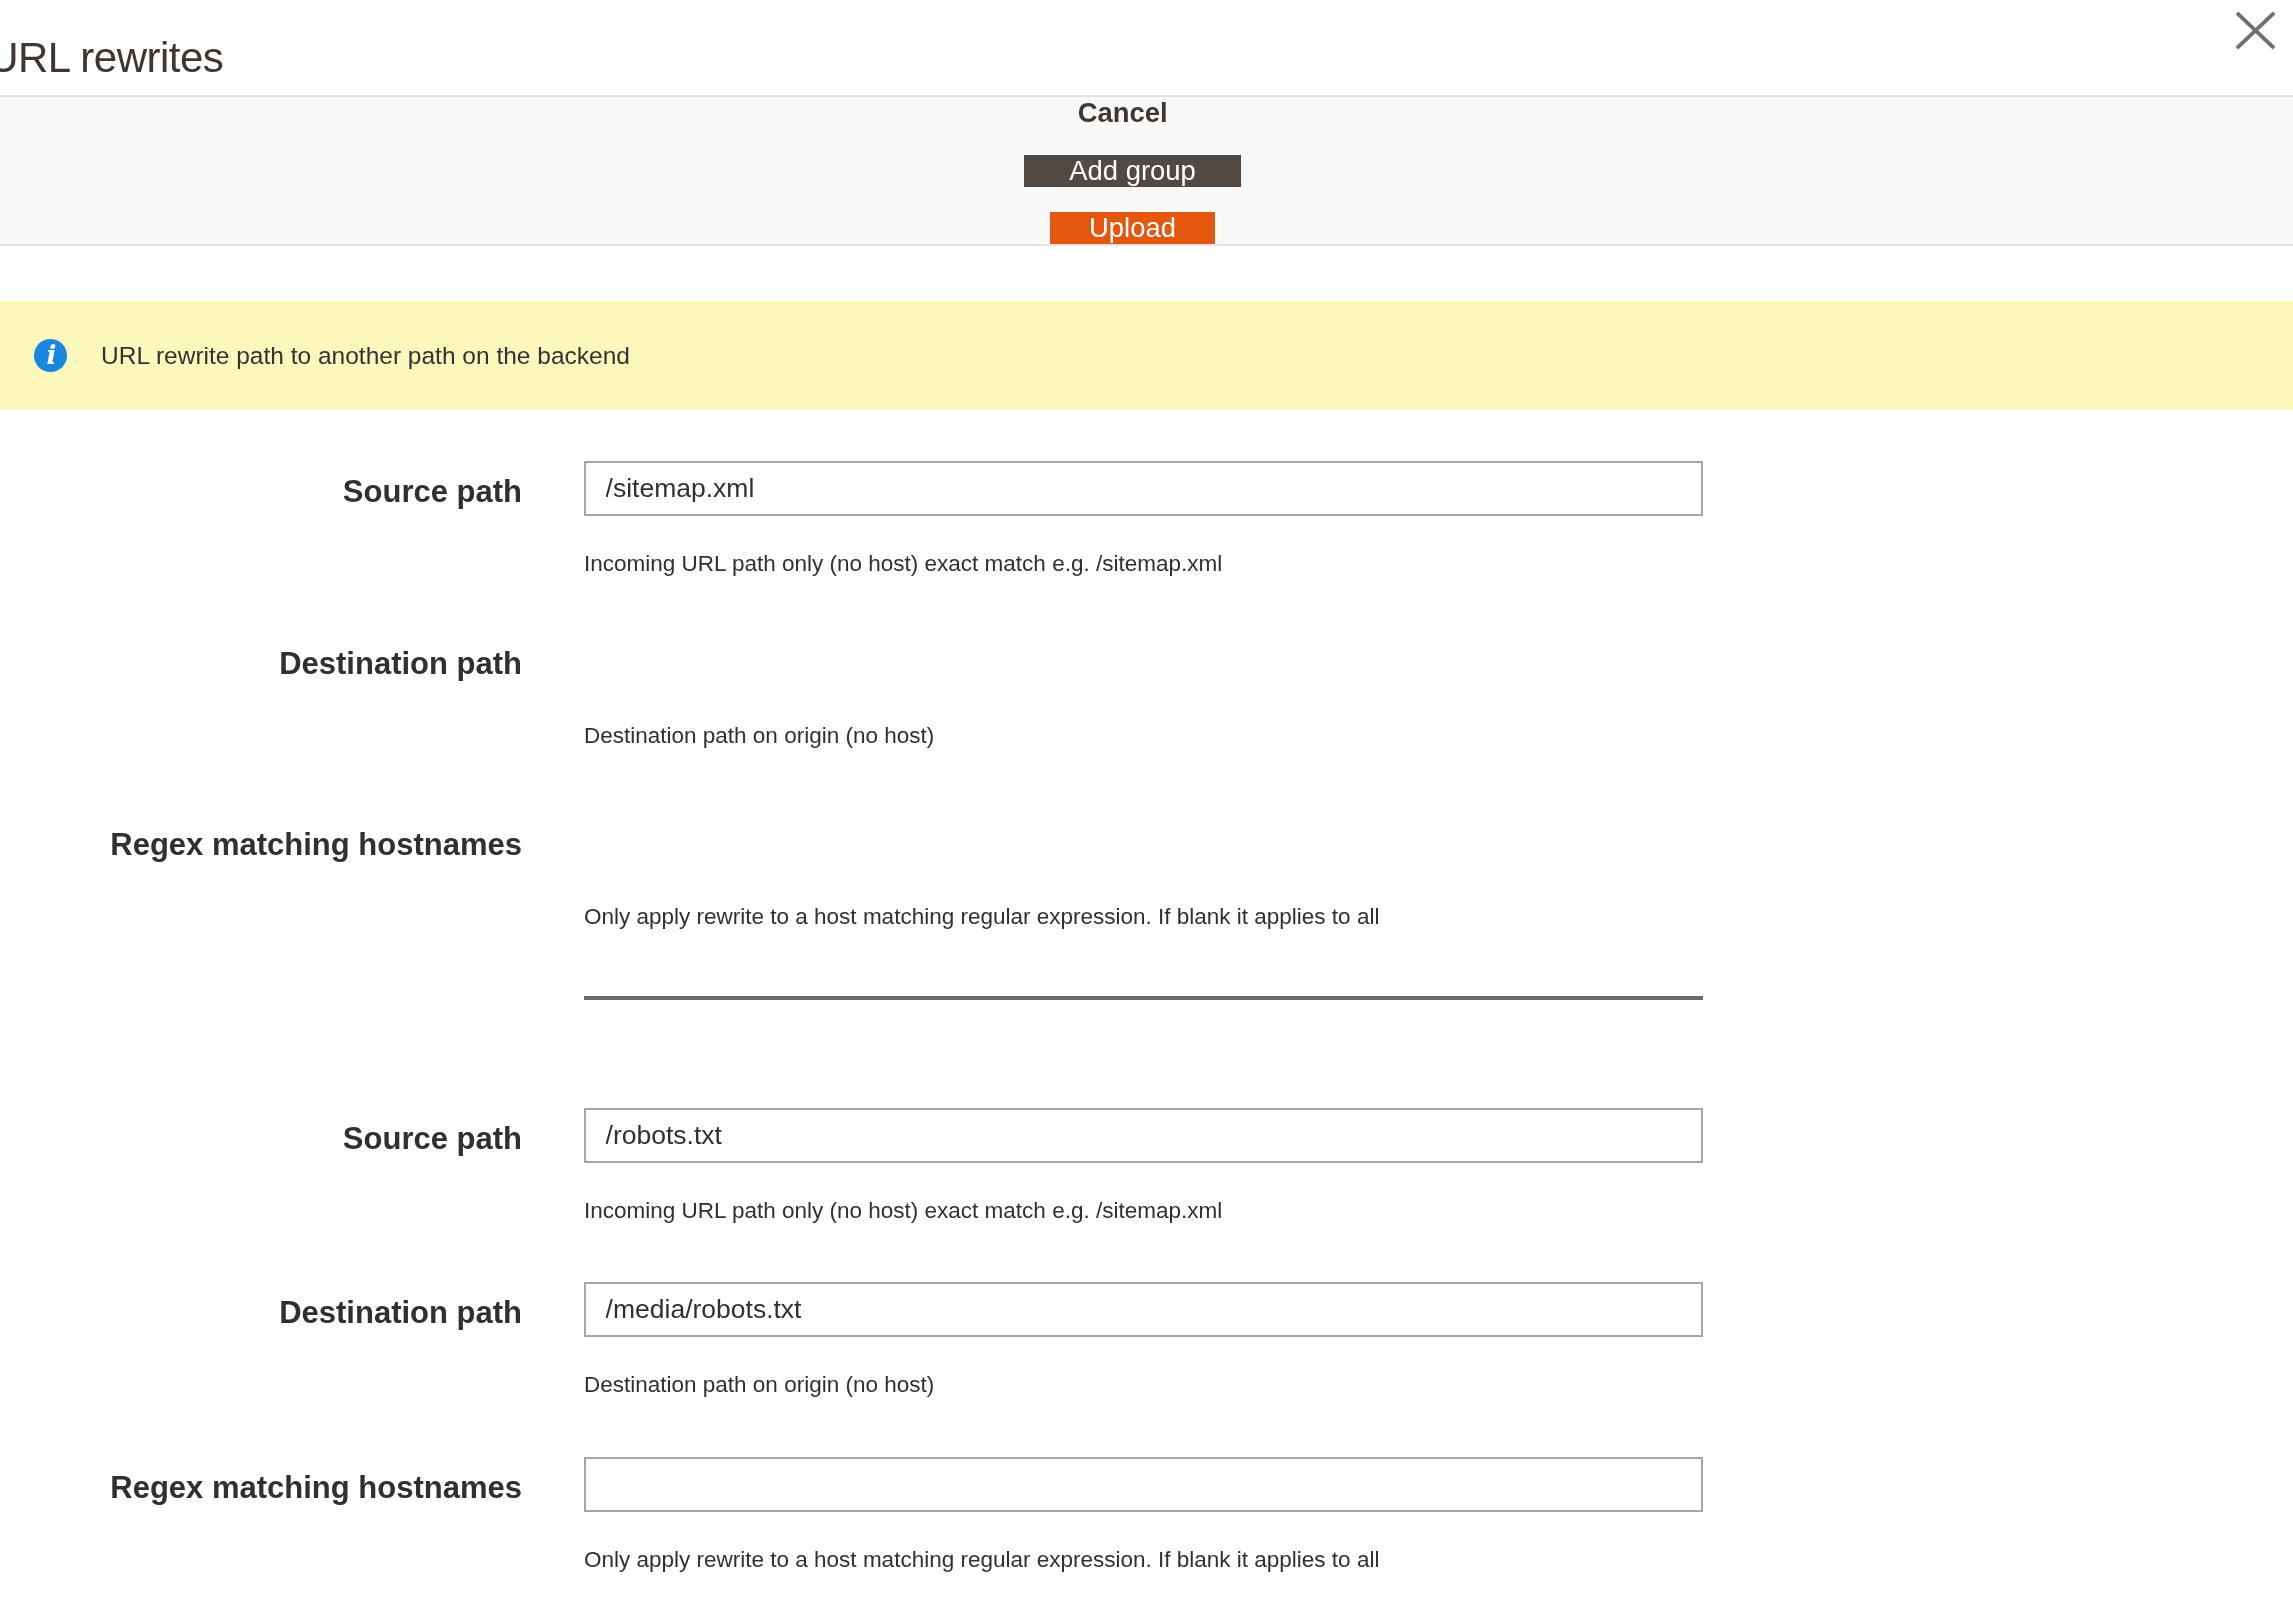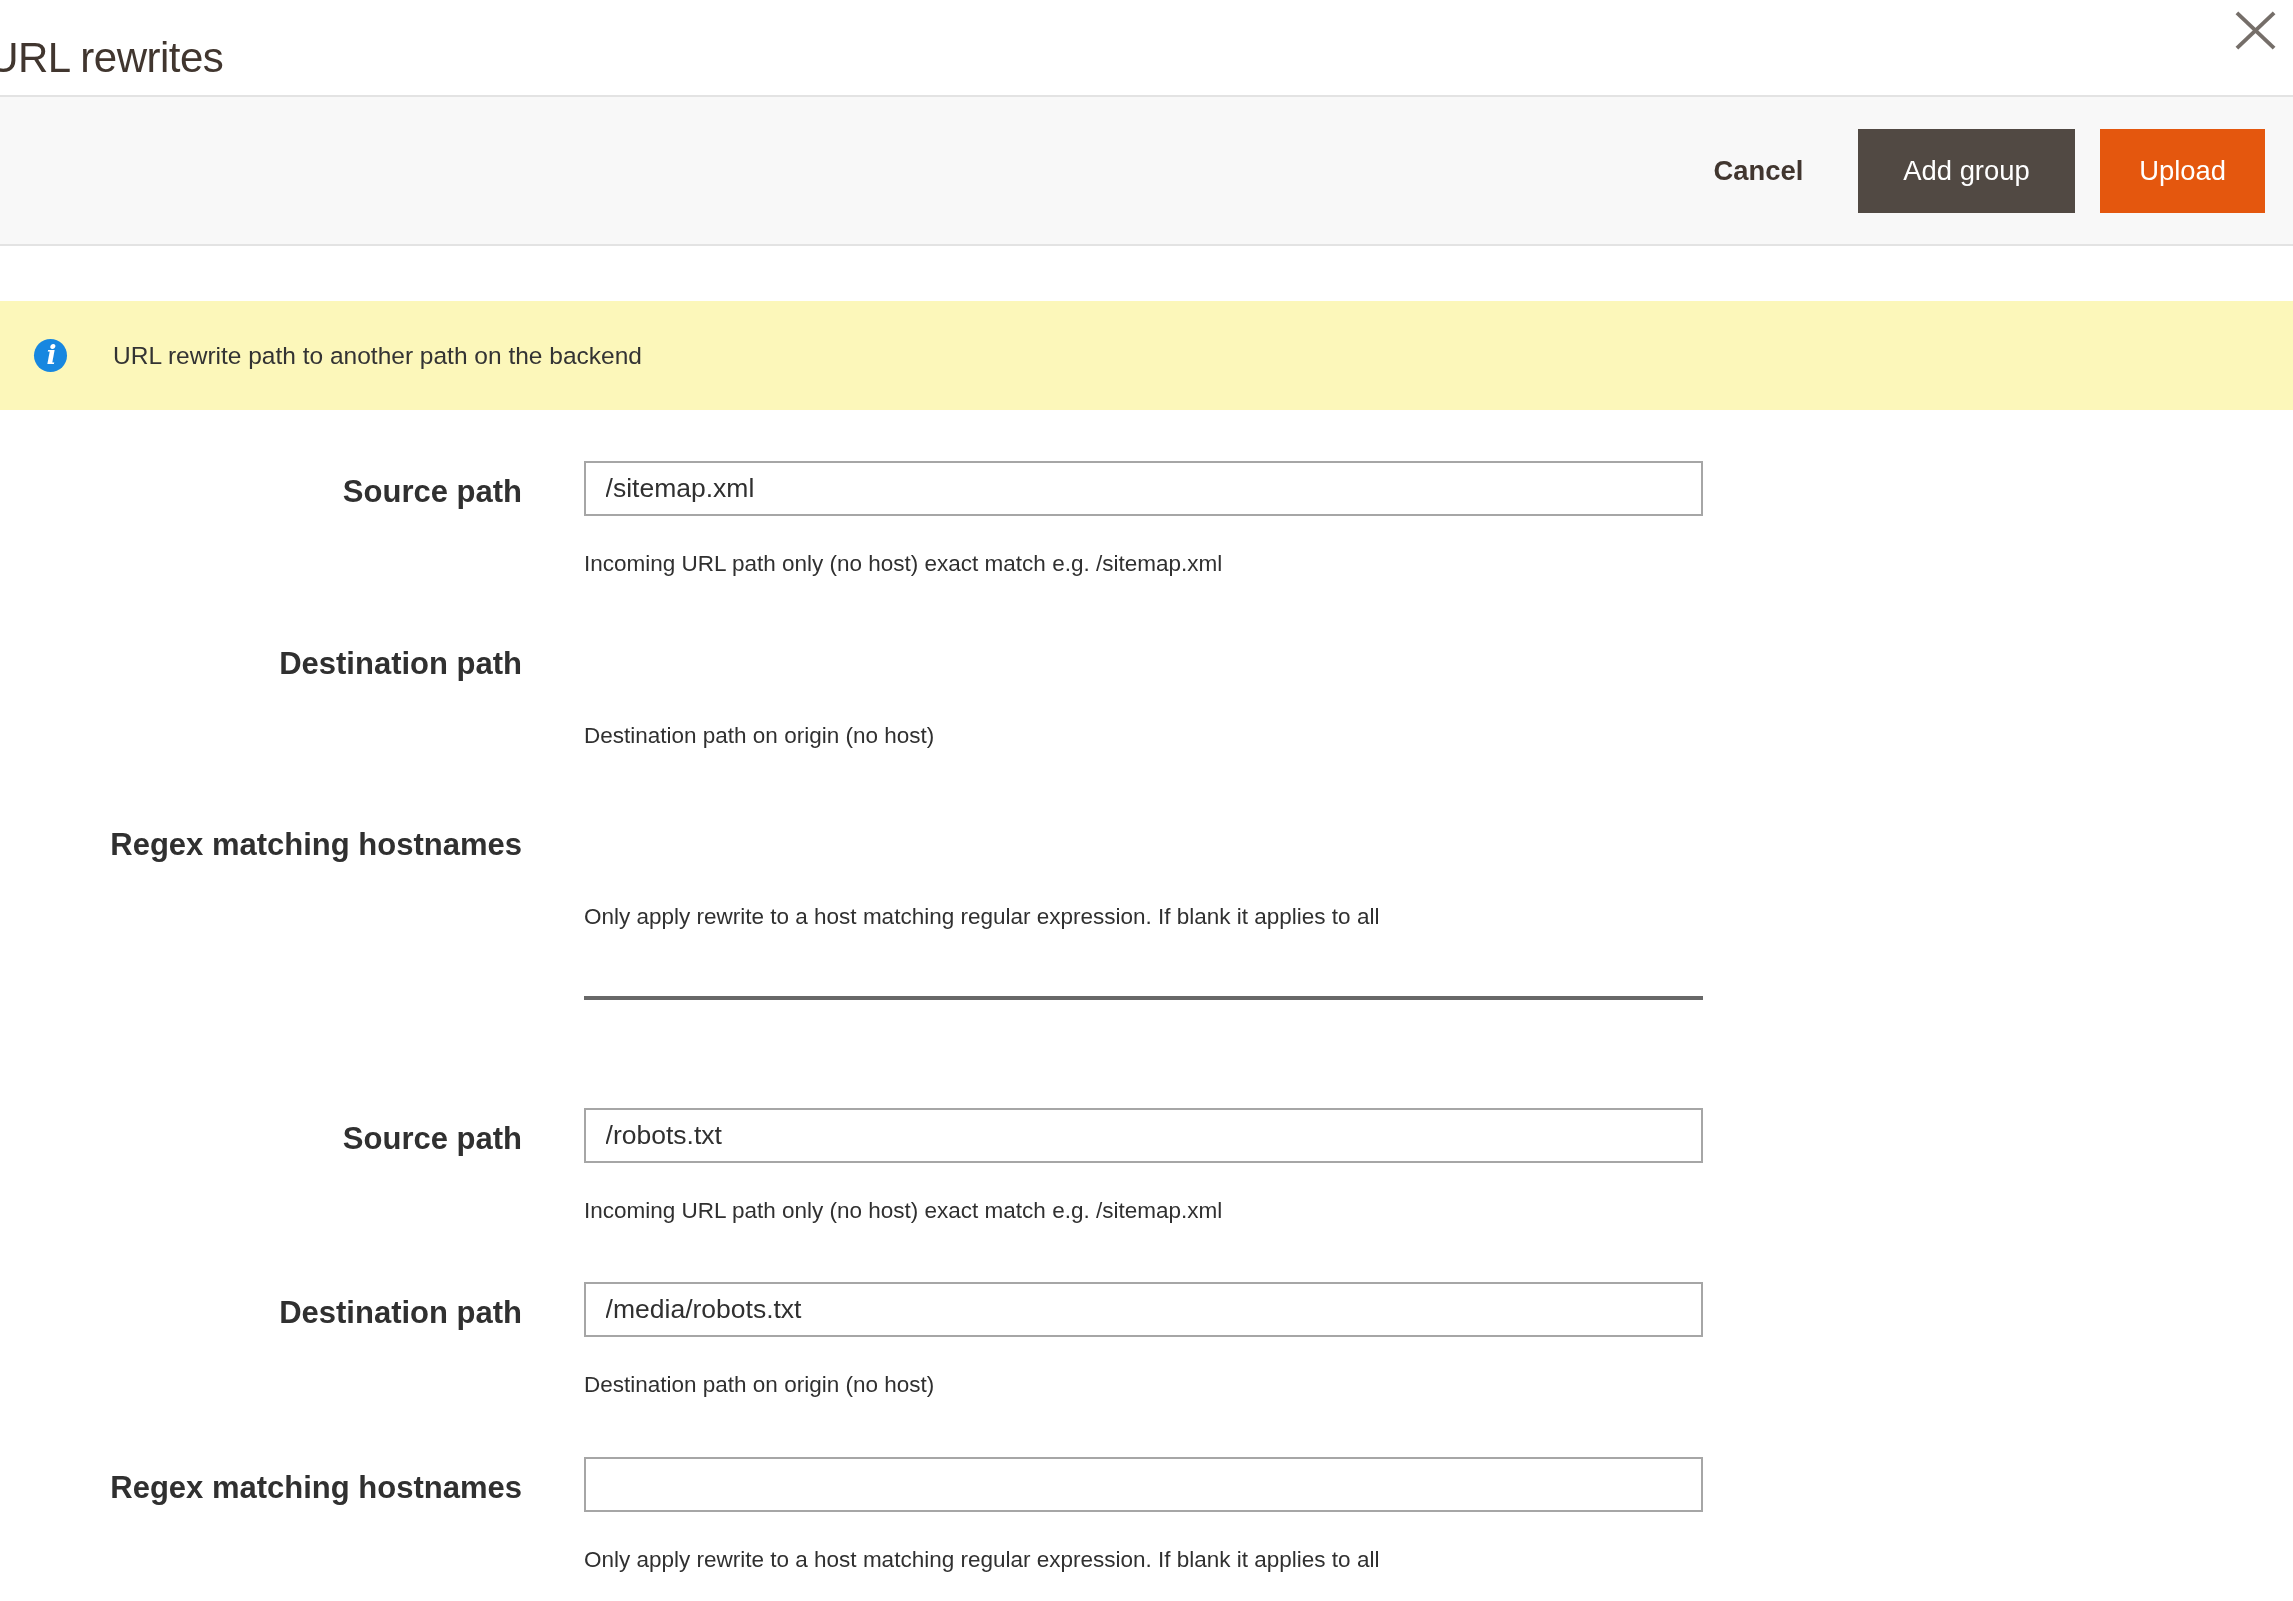--- a/index.html
+++ b/index.html
@@ -19,40 +19,40 @@
     position:absolute;right:13.7px;top:7.8px;width:49px;height:45px;
     background:transparent;border:none;padding:0;cursor:pointer;
   }
   
   .toolbar{
     position:absolute;left:0;top:95px;width:2294px;height:151px;
     box-sizing:border-box;
     background:#f8f8f8;
     border-top:2px solid #e3e3e3;border-bottom:2px solid #e3e3e3;
     display:flex;align-items:center;justify-content:flex-end;
-    gap:25.5px;padding-right:29px;
+    gap:25.5px;padding-right:29px;flex-direction:column;
   }
   .btn{
     height:84px;border:none;cursor:pointer;
     font-family:inherit;font-size:27.4px;font-weight:400;
     display:flex;align-items:center;justify-content:center;
   }
   .btn-cancel{
     background:transparent;color:#41362f;font-weight:600;
     padding:0 9.8px;margin-right:19.6px;
   }
   .btn-dark{background:#514943;color:#ffffff;padding:0 45px;}
   .btn-primary{background:#e4570e;color:#ffffff;padding:0 39px;}
   
   .banner{
     position:absolute;left:0;top:301px;width:2294px;height:109px;
     background:#fcf7ba;display:flex;align-items:center;
   }
   .banner .icon-wrap{margin-left:33px;width:35px;height:35px;flex:0 0 auto;}
-  .banner .banner-text{margin-left:45px;font-size:24.5px;color:#333333;}
+  .banner .banner-text{margin-left:33px;font-size:24.5px;color:#333333;}
   
   .row{position:absolute;left:0;width:2294px;height:167px;}
   .flabel{
     position:absolute;left:0;top:0;width:522px;height:61px;
     display:flex;align-items:center;justify-content:flex-end;
     font-size:31px;font-weight:600;color:#303030;white-space:nowrap;
   }
   .finput{
     position:absolute;left:584px;top:0;width:1119px;height:55px;
     box-sizing:border-box;border:2px solid #a6a6a6;background:#ffffff;

